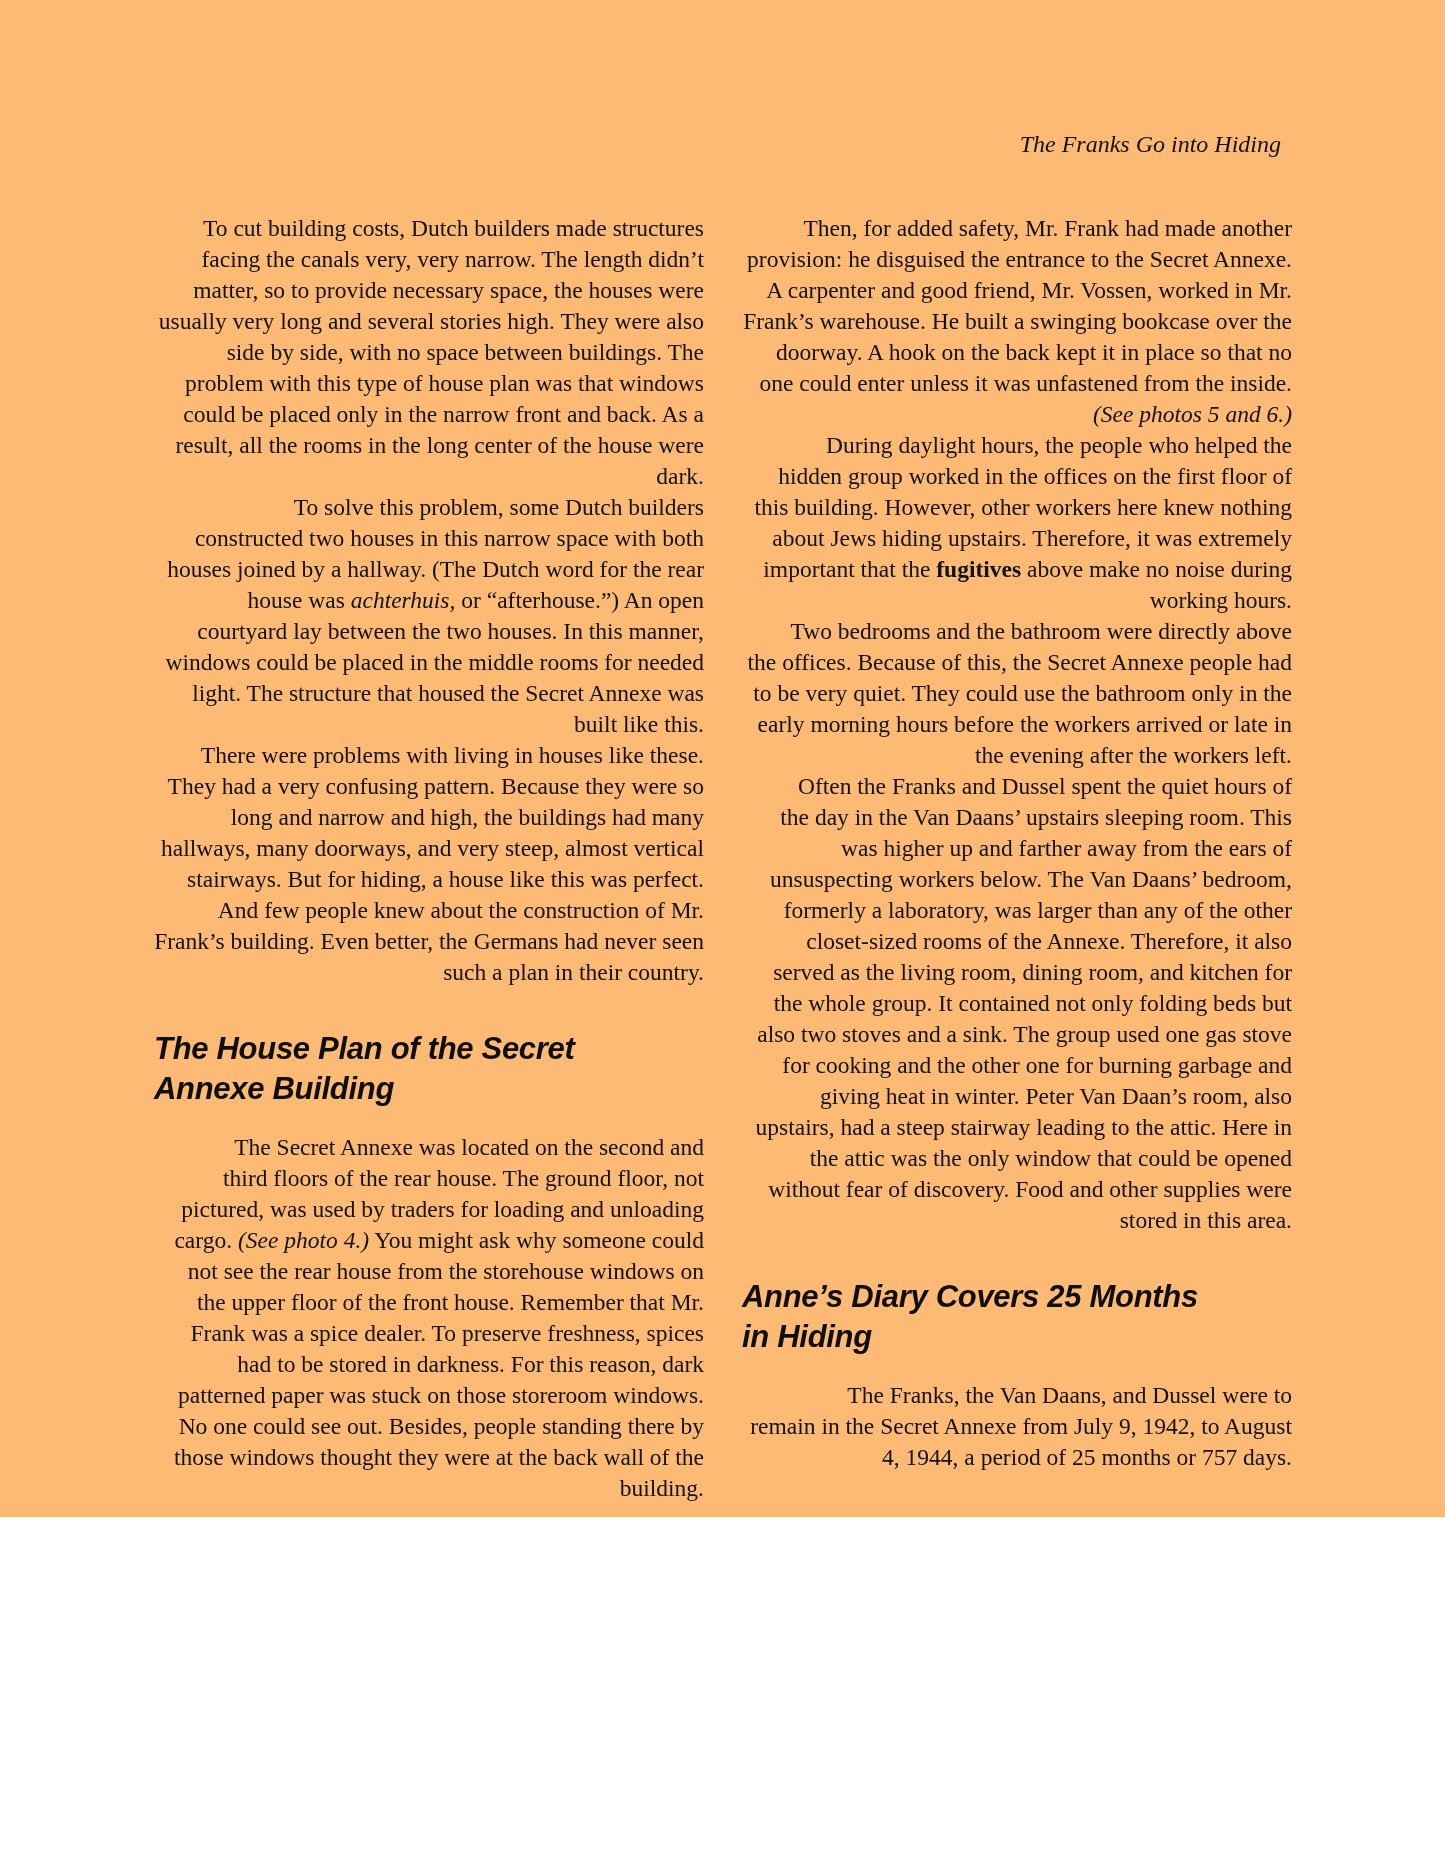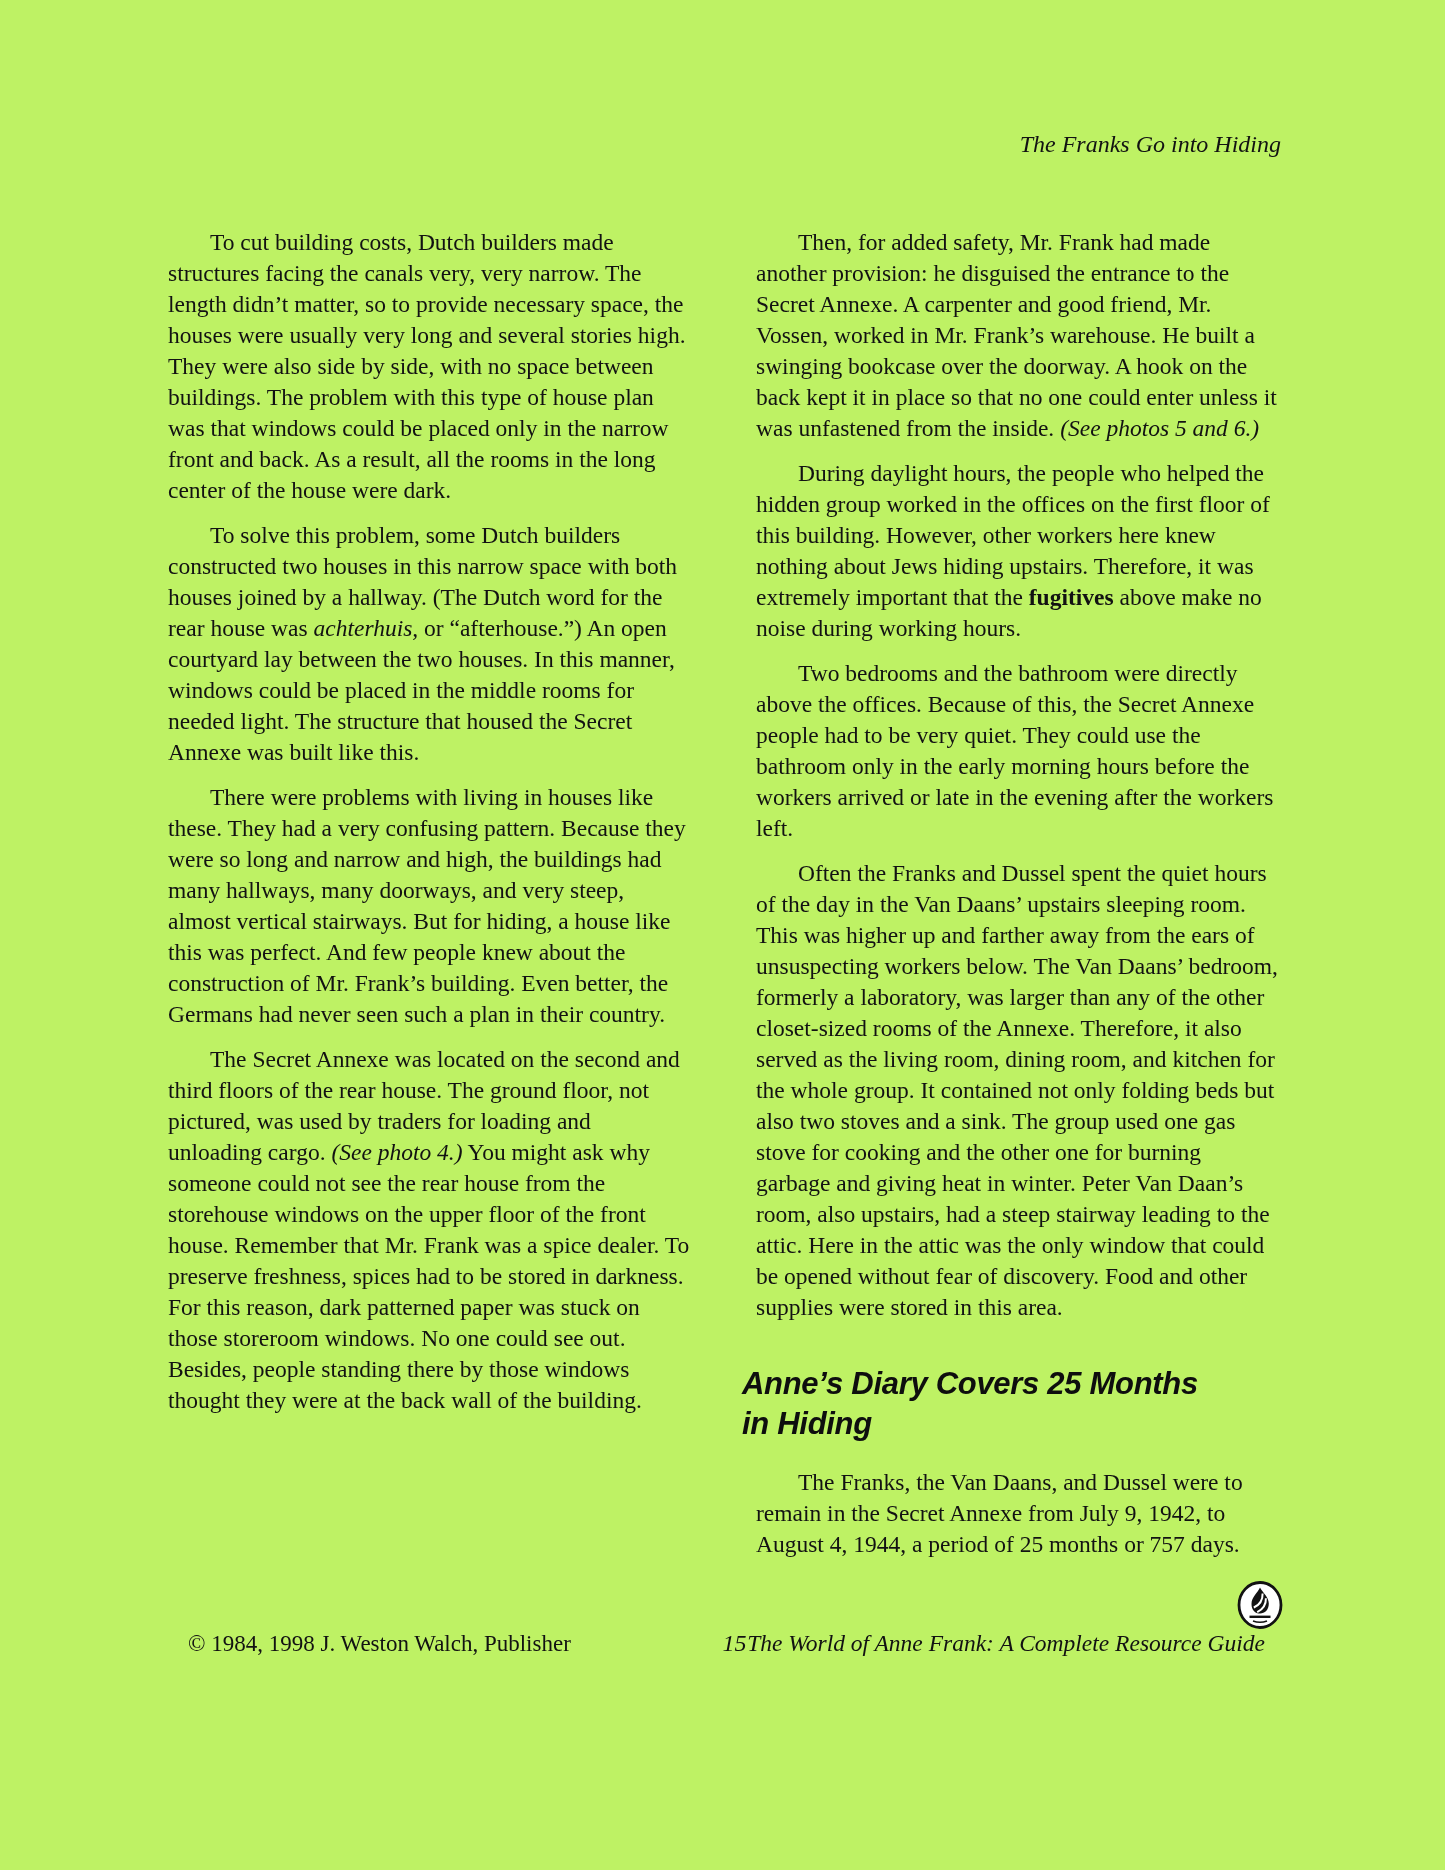--- a/index.html
+++ b/index.html
@@ -1,43 +1,43 @@
 <!DOCTYPE html>
 <html><head>
 <meta charset="utf-8">
 <style>
   html, body { margin: 0; padding: 0; background: #ffffff; }
   #page {
     position: relative;
     width: 1445px;
-    height: 1870px;
-    background: #bef264;
+    height: 1517px;
+    background: #fdba74;
     color: #121212;
     overflow: hidden;
   }
   .running-header {
     position: absolute;
     top: 130px;
     right: 164px;
     font: italic 24px/1.2 "Liberation Serif", serif;
     color: #121212;
     white-space: nowrap;
   }
   .col {
     position: absolute;
     top: 213px;
     width: 550px;
   }
   #col-left  { left: 154px; }
   #col-right { left: 742px; }
   .col p {
-    margin: 14px;
+    margin: 0;
     font: 23.5px/31px "Liberation Serif", serif;
     text-indent: 42px;
-    text-align: left;
+    text-align: right;
     color: #121212;
   }
   .col p i { }
   .col p b { font-weight: bold; }
   .col h2 {
     margin: 41px 0 23px 0;
     font: italic 700 31px/40px "Liberation Sans", sans-serif;
     color: #0e0e0e;
     letter-spacing: -0.3px;
   }
@@ -77,20 +77,24 @@
 <body>
 
 <div id="page">
 
   <div class="running-header">The Franks Go into Hiding</div>
 
   <div id="col-left" class="col">
       <p><span>To cut building costs, Dutch builders made structures facing the canals very, very narrow. The length didn’t matter, so to provide necessary space, the houses were usually very long and several stories high. They were also side by side, with no space between buildings. The problem with this type of house plan was that windows could be placed only in the narrow front and back. As a result, all the rooms in the long center of the house were dark.</span></p>
       <p><span>To solve this problem, some Dutch builders constructed two houses in this narrow space with both houses joined by a hallway. (The Dutch word for the rear house was </span><i>achterhuis,</i><span> or “afterhouse.”) An open courtyard lay between the two houses. In this manner, windows could be placed in the middle rooms for needed light. The structure that housed the Secret Annexe was built like this.</span></p>
       <p><span>There were problems with living in houses like these. They had a very confusing pattern. Because they were so long and narrow and high, the buildings had many hallways, many doorways, and very steep, almost vertical stairways. But for hiding, a house like this was perfect. And few people knew about the construction of Mr. Frank’s building. Even better, the Germans had never seen such a plan in their country.</span></p>
+      <h2>
+        <span class="hline">The House Plan of the Secret</span>
+        <span class="hline">Annexe Building</span>
+      </h2>
       <p><span>The Secret Annexe was located on the second and third floors of the rear house. The ground floor, not pictured, was used by traders for loading and unloading cargo. </span><i>(See photo 4.)</i><span> You might ask why someone could not see the rear house from the storehouse windows on the upper floor of the front house. Remember that Mr. Frank was a spice dealer. To preserve freshness, spices had to be stored in darkness. For this reason, dark patterned paper was stuck on those storeroom windows. No one could see out. Besides, people standing there by those windows thought they were at the back wall of the building.</span></p>
     </div>
   <div id="col-right" class="col">
       <p><span>Then, for added safety, Mr. Frank had made another provision: he disguised the entrance to the Secret Annexe. A carpenter and good friend, Mr. Vossen, worked in Mr. Frank’s warehouse. He built a swinging bookcase over the doorway. A hook on the back kept it in place so that no one could enter unless it was unfastened from the inside. </span><i>(See photos 5 and 6.)</i></p>
       <p><span>During daylight hours, the people who helped the hidden group worked in the offices on the first floor of this building. However, other workers here knew nothing about Jews hiding upstairs. Therefore, it was extremely important that the </span><b>fugitives</b><span> above make no noise during working hours.</span></p>
       <p><span>Two bedrooms and the bathroom were directly above the offices. Because of this, the Secret Annexe people had to be very quiet. They could use the bathroom only in the early morning hours before the workers arrived or late in the evening after the workers left.</span></p>
       <p><span>Often the Franks and Dussel spent the quiet hours of the day in the Van Daans’ upstairs sleeping room. This was higher up and farther away from the ears of unsuspecting workers below. The Van Daans’ bedroom, formerly a laboratory, was larger than any of the other closet-sized rooms of the Annexe. Therefore, it also served as the living room, dining room, and kitchen for the whole group. It contained not only folding beds but also two stoves and a sink. The group used one gas stove for cooking and the other one for burning garbage and giving heat in winter. Peter Van Daan’s room, also upstairs, had a steep stairway leading to the attic. Here in the attic was the only window that could be opened without fear of discovery. Food and other supplies were stored in this area.</span></p>
       <h2>
         <span class="hline">Anne’s Diary Covers 25 Months</span>
         <span class="hline">in Hiding</span>

